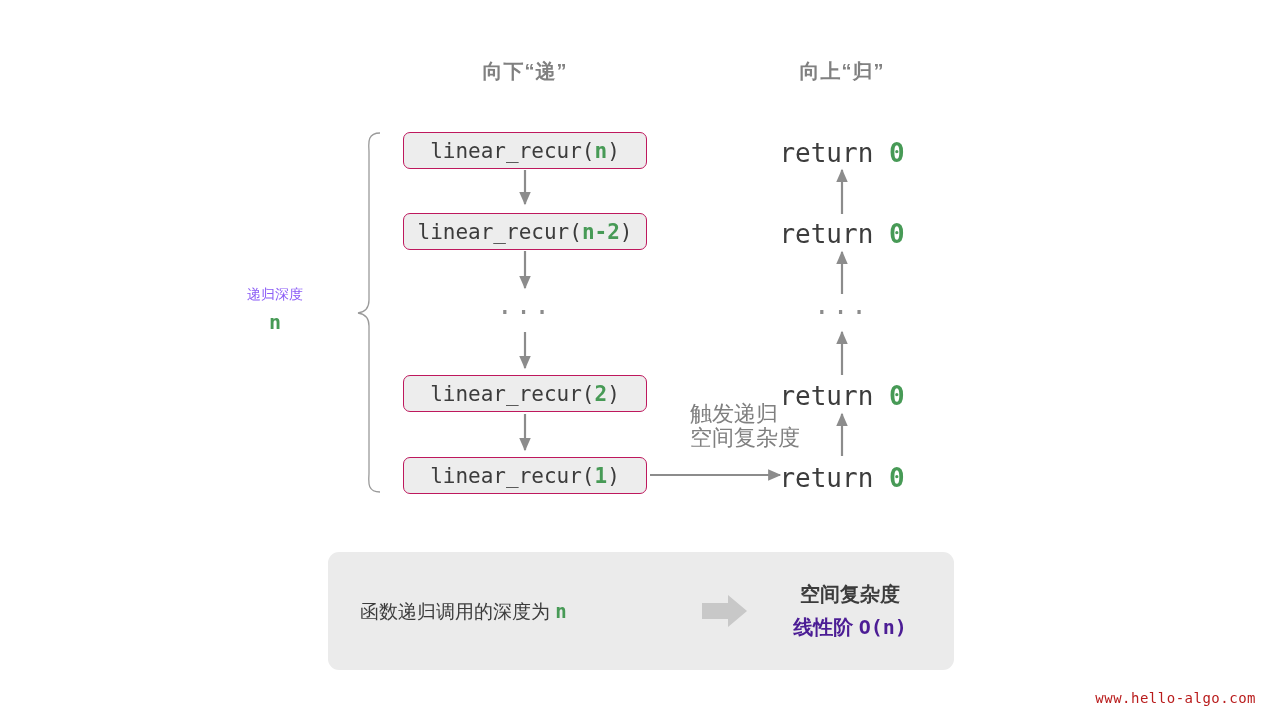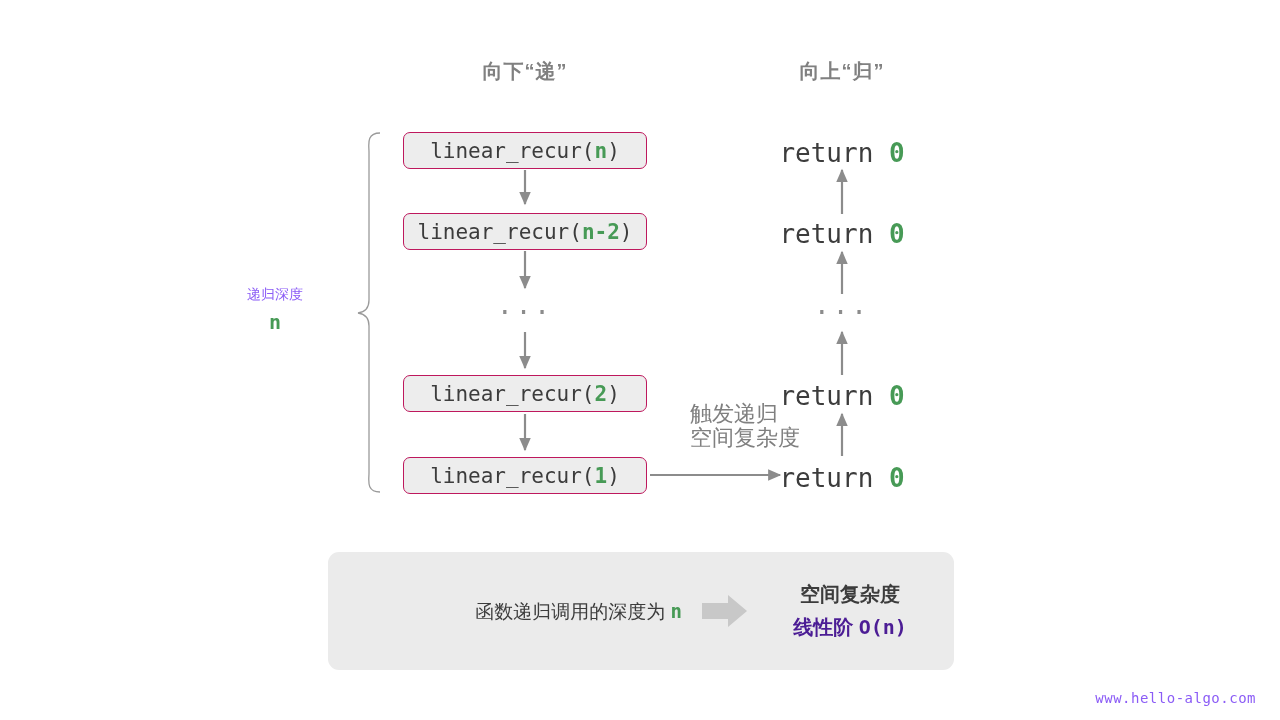--- a/index.html
+++ b/index.html
@@ -139,23 +139,23 @@
     width: 626px;
     height: 118px;
     box-sizing: border-box;
     background: #ebebeb;
     border-radius: 11px;
     display: flex;
     align-items: center;
   }
   #summary-left {
     width: 360px;
-    text-align: right;
     padding-right: 6px;
     box-sizing: border-box;
+    padding-left: 32px;
   }
   .sum-line {
     font-size: 19px;
     color: #3c3c3c;
     line-height: 33px;
     white-space: nowrap;
   }
   .mono-var {
     font-family: "DejaVu Sans Mono", "Liberation Mono", monospace;
     font-size: 19px;
@@ -199,21 +199,21 @@
     font-weight: bold;
   }
 
   
   #watermark {
     position: absolute;
     right: 24px;
     bottom: 14px;
     font-family: "DejaVu Sans Mono", "Liberation Mono", monospace;
     font-size: 14px;
-    color: #8b5cf6;
+    color: #b91c1c;
     letter-spacing: 0.5px;
     white-space: nowrap;
   }
 </style>
 </head>
 <body>
 
 <div class="stage">
 
   <div id="header-down" class="col-header">向下“递”</div>

